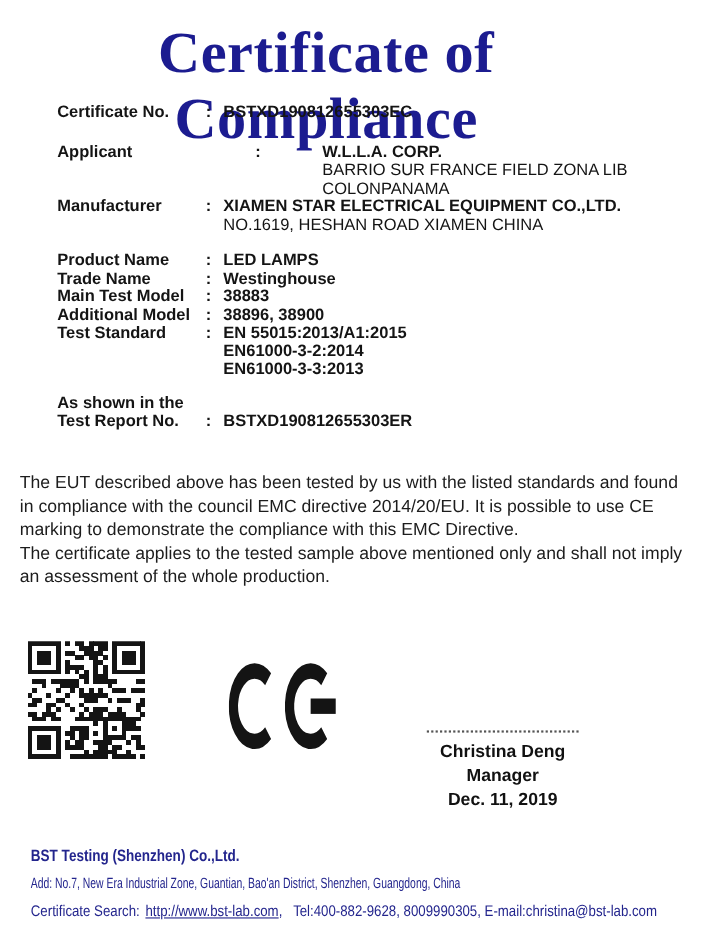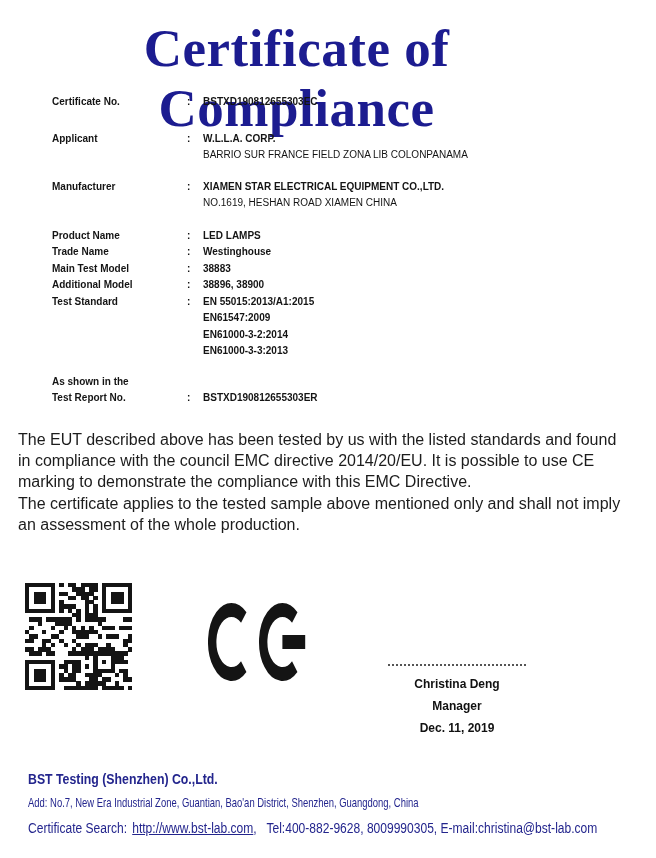--- a/index.html
+++ b/index.html
@@ -3,42 +3,42 @@
 <meta charset="utf-8">
 <style>
   html,body{margin:0;padding:0;background:#fff;}
   #page{position:relative;width:656px;height:858px;background:#ffffff;overflow:hidden;
         font-family:"Liberation Sans","DejaVu Sans",sans-serif;color:#141414;}
 
   .title{position:absolute;top:18px;left:0;width:593px;text-align:center;
          font-family:"Liberation Serif","DejaVu Serif",serif;font-weight:bold;
          font-size:53px;color:#1c1c90;letter-spacing:0.5px;}
 
-  .fields{position:absolute;left:52px;top:94px;width:580px;font-size:10px;line-height:16.5px;}
+  .fields{position:absolute;left:52px;top:94px;width:580px;font-size:15px;line-height:16.5px;}
   .frow{display:flex;align-items:flex-start;}
   .frow.vcenter{align-items:flex-end;}
   .flabel{width:135px;flex:none;font-weight:bold;}
   .fcolon{width:16px;flex:none;font-weight:bold;}
   .fval{font-weight:bold;}
   .faddr{font-weight:normal;}
   .mb20{margin-bottom:20px;}
-  .mb15{margin-bottom:15px;}
+  .mb15{gap:45px;}
   .mb16{margin-bottom:16px;}
   .mb14{margin-bottom:14px;}
 
   .statement{position:absolute;left:18px;top:429px;width:634px;
              font-size:16px;line-height:21.2px;color:#1c1c1c;}
 
   .qr{position:absolute;left:25px;top:583px;}
   .ce{position:absolute;left:208px;top:602px;}
 
   .signature{position:absolute;left:366px;top:664px;width:182px;text-align:center;
              font-weight:bold;color:#111;}
   .sig-line{width:138px;margin:0 auto 7px auto;border-top:2px dotted #555;height:0;}
-  .sig-name,.sig-role,.sig-date{font-size:12px;line-height:22px;}
+  .sig-name,.sig-role,.sig-date{font-size:16px;line-height:22px;}
 
   .footer{position:absolute;left:28px;top:769px;width:624px;color:#23258d;}
   .f-company{font-size:15px;font-weight:bold;line-height:19px;
              transform:scaleX(0.82);transform-origin:left center;white-space:nowrap;}
   .f-address{margin-top:6px;font-size:13.5px;line-height:17px;
              transform:scaleX(0.70);transform-origin:left center;white-space:nowrap;}
   .f-search{margin-top:8px;font-size:14px;line-height:18px;
             transform:scaleX(0.86);transform-origin:left center;white-space:nowrap;}
   .f-search .lbl{margin-right:6px;}
   .f-search a{color:inherit;text-decoration:underline;}
@@ -98,21 +98,20 @@
       <div class="flabel">Additional Model</div>
       <div class="fcolon">:</div>
       <div class="fval">38896, 38900</div>
     </div>
 
     <div class="frow mb14">
       <div class="flabel">Test Standard</div>
       <div class="fcolon">:</div>
       <div>
         <div class="fval">EN 55015:2013/A1:2015</div>
-        <div class="fval">EN61547:2009</div>
         <div class="fval">EN61000-3-2:2014</div>
         <div class="fval">EN61000-3-3:2013</div>
       </div>
     </div>
 
     <div class="frow vcenter">
       <div class="flabel">
         <div>As shown in the</div>
         <div>Test Report No.</div>
       </div>

